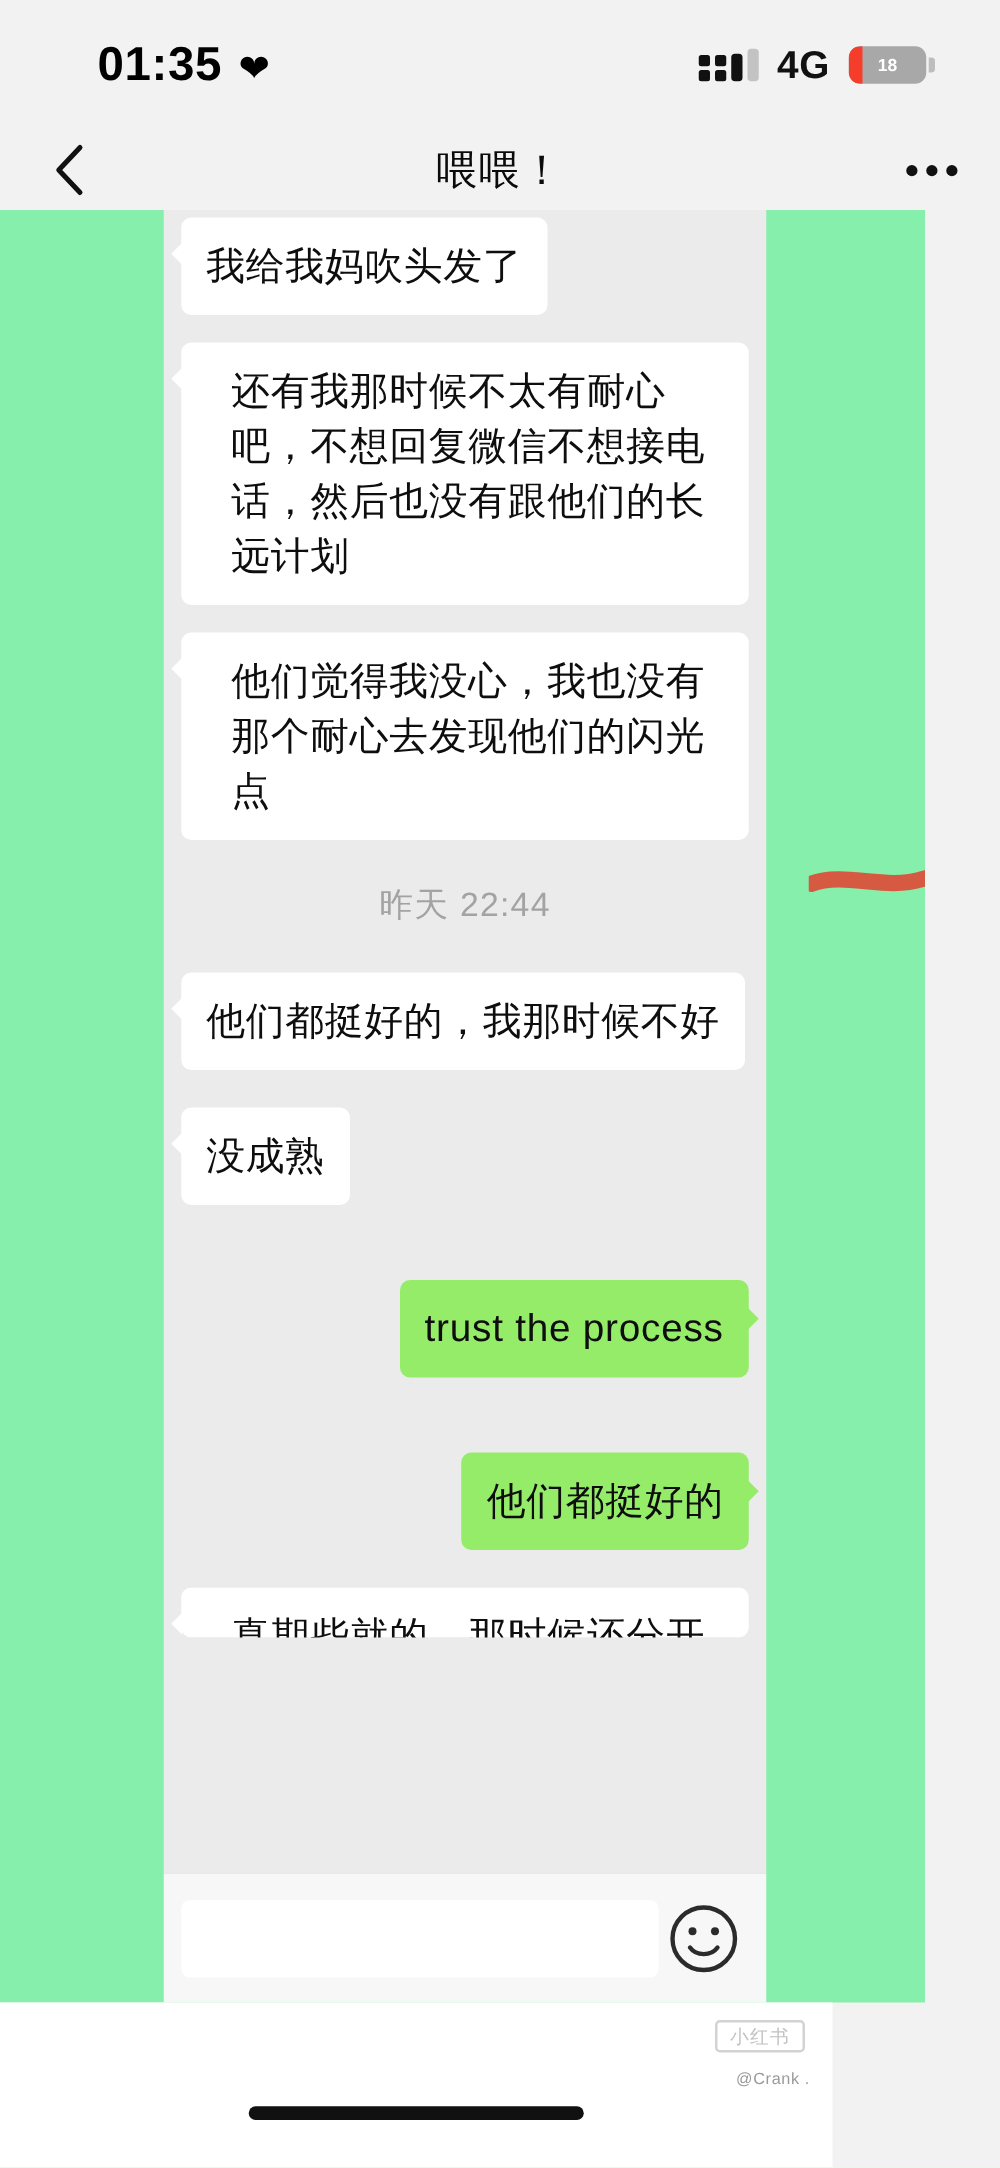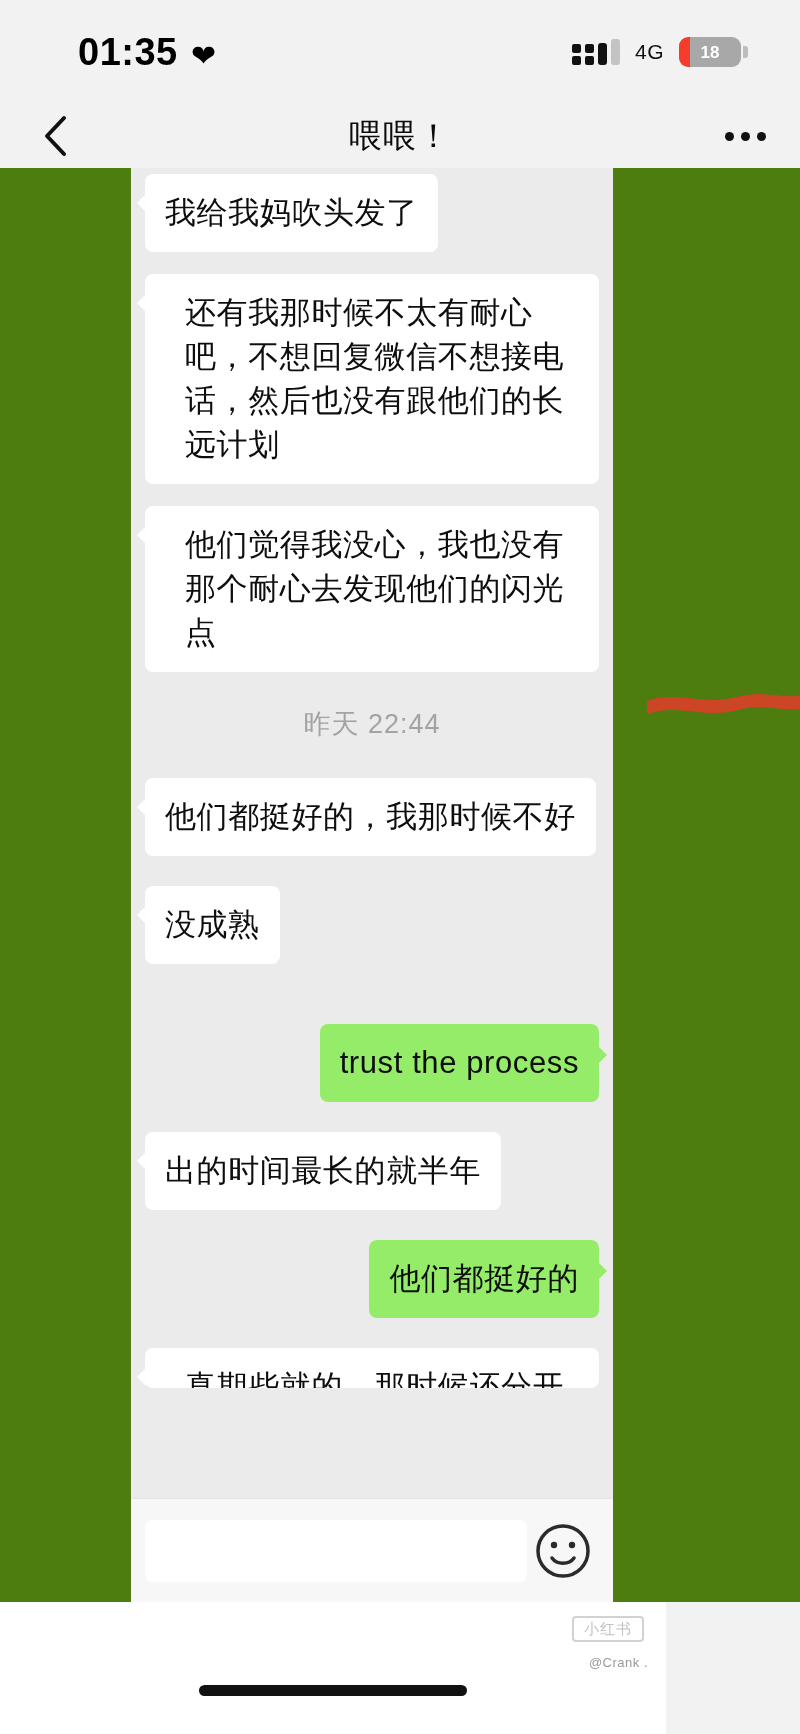--- a/index.html
+++ b/index.html
@@ -33,39 +33,39 @@
   .sb-spacer { flex: 1; }
   .sb-right { display: flex; align-items: center; gap: 15px; }
 
   .signal { display: flex; align-items: flex-end; gap: 4px; height: 26px; }
   .sig-col { display: flex; flex-direction: column; justify-content: flex-end; gap: 3px; width: 9px; }
   .sig-dot { width: 9px; height: 9px; border-radius: 2px; background: #111; }
   .sig-bar { width: 9px; border-radius: 3px; background: #111; }
   .sig-bar.b3 { height: 22px; }
   .sig-bar.b4 { height: 26px; background: #c3c3c3; }
 
-  .sb-net { font-size: 21px; font-weight: 400; color: #111; letter-spacing: 0.5px; }
+  .sb-net { font-size: 31px; font-weight: 700; color: #111; letter-spacing: 0.5px; }
 
   .battery { position: relative; display: flex; align-items: center; }
   .bat-body {
     position: relative;
     width: 62px; height: 30px;
     border-radius: 9px;
     background: #a8a8a8;
     overflow: hidden;
     display: flex; align-items: center; justify-content: center;
   }
   .bat-fill {
     position: absolute; left: 0; top: 0; bottom: 0;
     width: 18%; background: #f63d2b;
     border-top-left-radius: 9px; border-bottom-left-radius: 9px;
   }
   .bat-level {
     position: relative;
-    font-size: 17px; font-weight: 600; color: #ffffff;
+    font-size: 14px; font-weight: 600; color: #ffffff;
     line-height: 1; z-index: 2;
   }
   .bat-cap {
     width: 5px; height: 12px; margin-left: 2px;
     border-radius: 0 3px 3px 0; background: #bdbdbd;
   }
 
   
   .navbar {
     position: absolute; top: 104px; left: 0;
@@ -85,22 +85,22 @@
   }
   .nav-more {
     width: 110px; display: flex; align-items: center; justify-content: center;
     gap: 7px;
   }
   .nav-more i { width: 9px; height: 9px; border-radius: 50%; background: #111; display: block; }
 
   
   .shot-wrap {
     position: absolute; top: 168px; left: 0;
-    width: 800px; height: 1434px;
-    background: #4d7c0f;
+    width: 740px; height: 1434px;
+    background: #86efac;
     overflow: hidden;
     text-decoration: underline;
   }
   .shot {
     position: absolute; top: 0; left: 131px;
     width: 482px; height: 1434px;
     background: #ebebeb;
     overflow: hidden;
   }
 
@@ -290,23 +290,20 @@
         </div>
         <div class="gap lg"></div>
 
         <div class="gap lg"></div>
 
         <div class="row out">
           <div class="bubble out">trust the process</div>
         </div>
         <div class="gap lg"></div>
 
-        <div class="row in">
-          <div class="bubble in">出的时间最长的就半年</div>
-        </div>
         <div class="gap lg"></div>
 
         <div class="row out">
           <div class="bubble out">他们都挺好的</div>
         </div>
         <div class="gap lg"></div>
 
         <div class="row in clip-last">
           <div class="bubble in wide">真期些就的，那时候还分开过好</div>
         </div>

